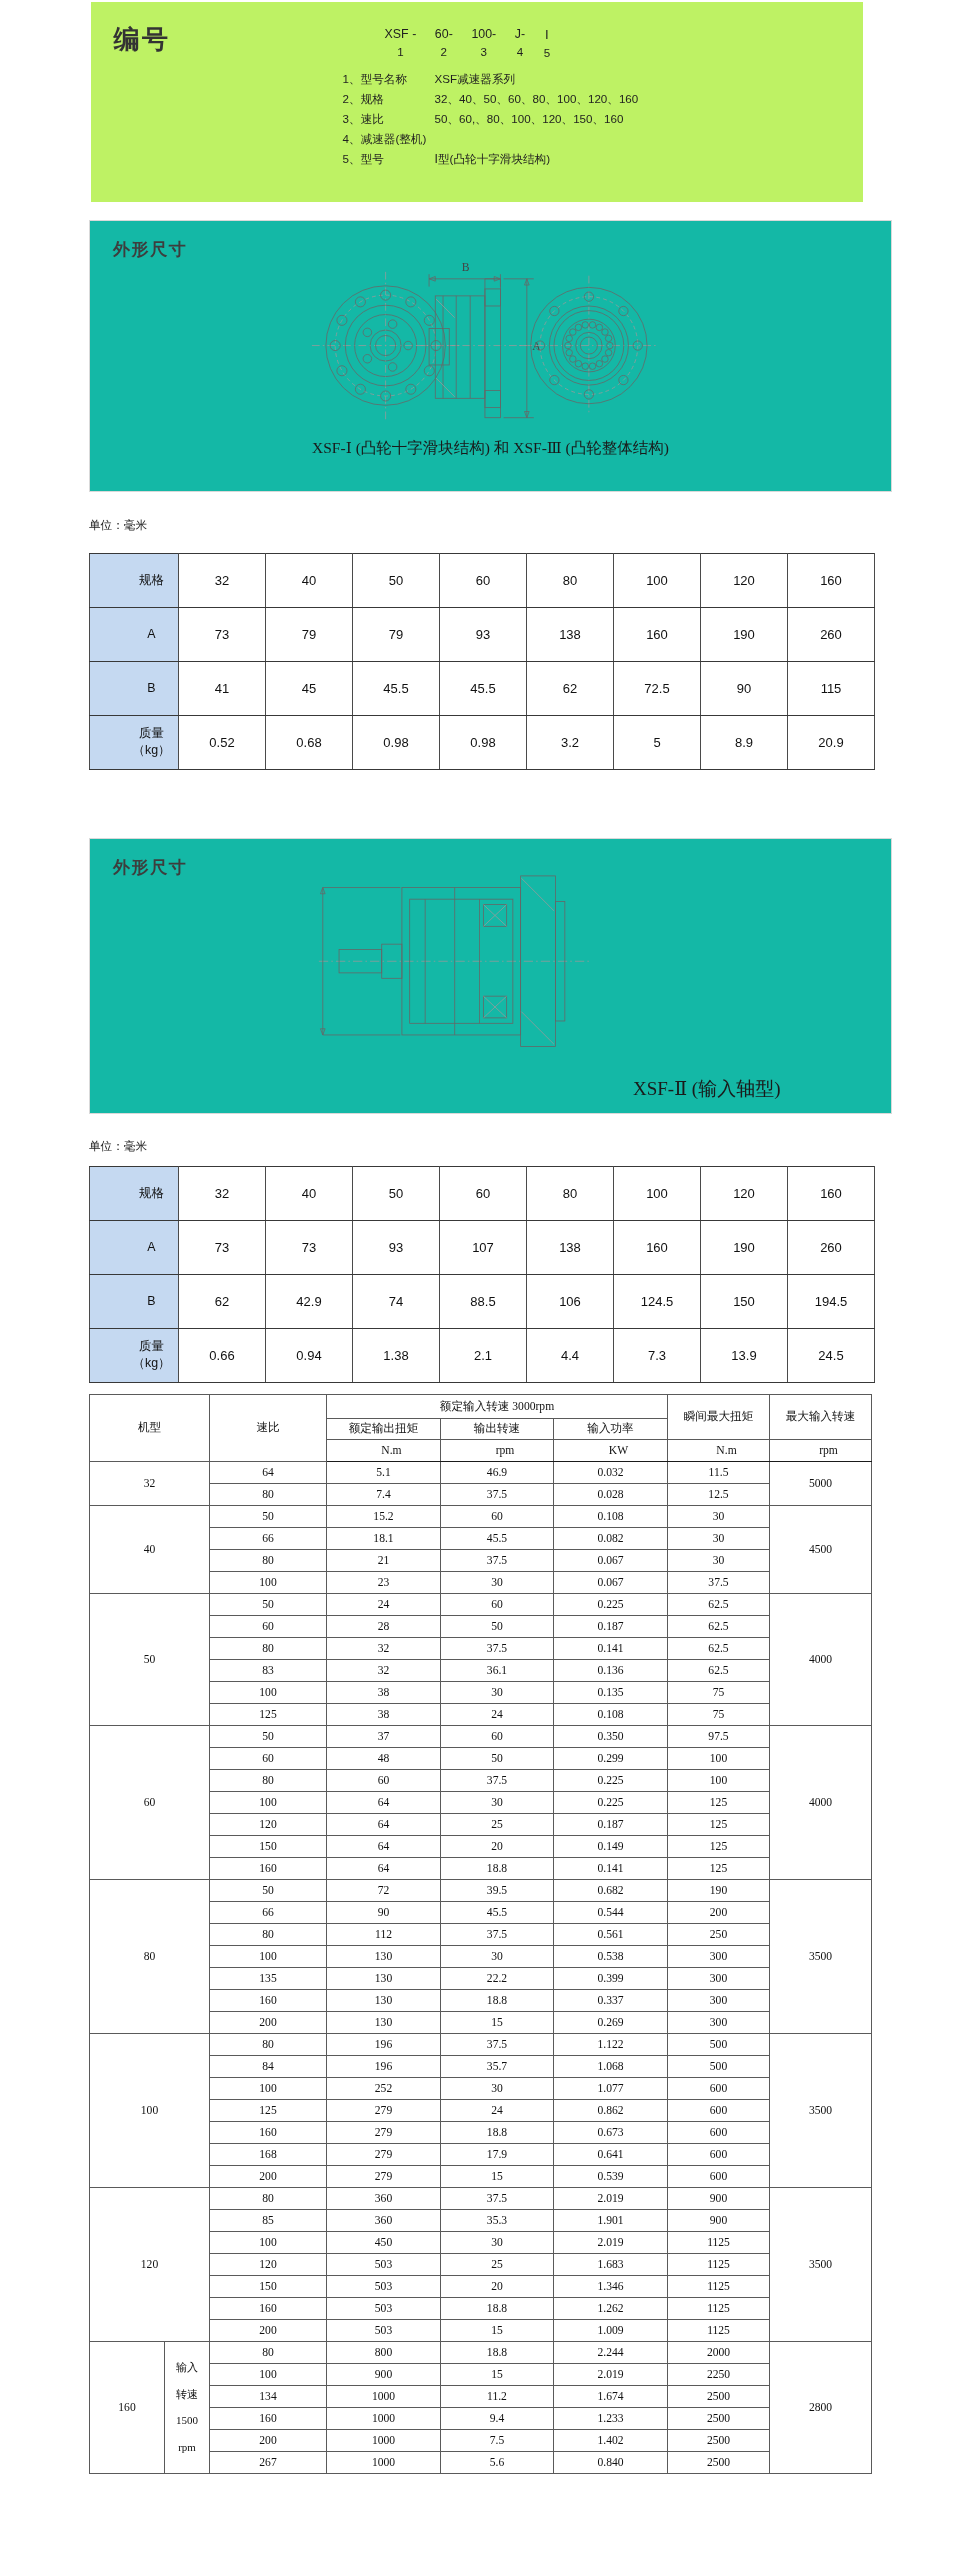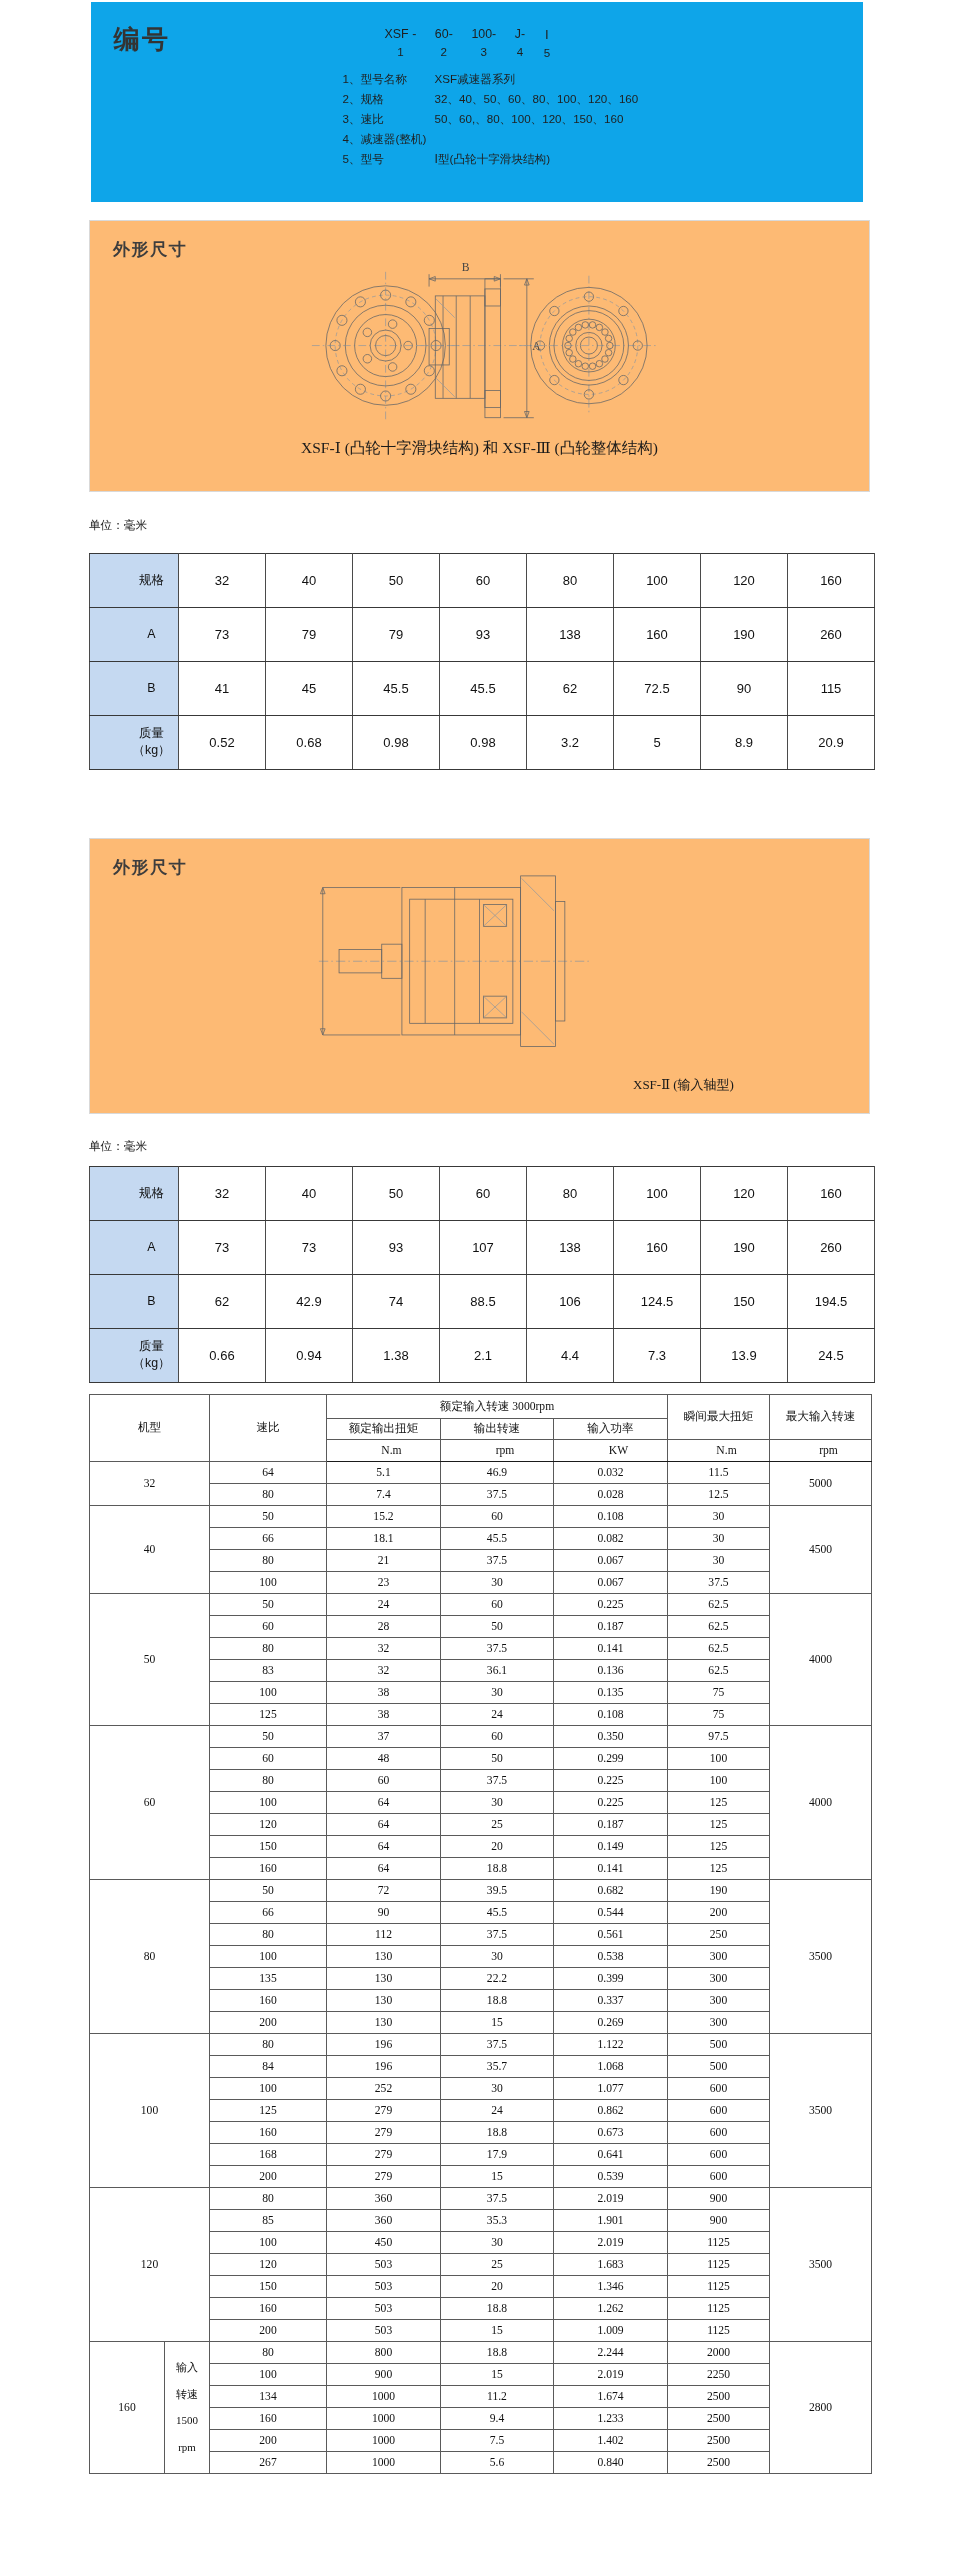--- a/index.html
+++ b/index.html
@@ -1,39 +1,39 @@
 <!DOCTYPE html>
 <html style="font-size:12.4px"><head>
 <meta charset="utf-8">
 <style>
   html,body{margin:0;padding:0;background:#ffffff;}
   body{width:968px;height:2576px;font-family:"Liberation Sans","DejaVu Sans",sans-serif;color:#222;}
   .wrap{margin-left:89px;width:785px;}
 
   
-  .bluebox{position:relative;margin-left:1.6px;margin-top:1.6px;width:772px;height:200px;background:#0ea5e9;}
+  .bluebox{position:relative;margin-left:1.6px;margin-top:1.6px;width:772px;height:200px;background:#bef264;}
   .bh-title{position:absolute;left:23px;top:20px;font-size:26px;font-weight:bold;color:#333;letter-spacing:2.3px;}
   .code-block{position:absolute;left:294px;top:25px;color:#1f1f1f;}
   .code-row{display:flex;}
   .code-seg{display:flex;flex-direction:column;align-items:center;margin-right:18.6px;font-size:12.4px;}
   .code-num{margin-top:4.7px;font-size:11.6px;}
   .hd-list{position:absolute;left:241px;top:67px;font-size:11.6px;color:#1f1f1f;margin-left:11px;}
   .li{display:flex;line-height:20px;white-space:nowrap;}
   .li-head{width:92px;}
 
   
-  .obox{position:relative;border:0.8px solid #d9d9d9;background:#fdba74;width:779px;margin-top:18px;}
+  .obox{position:relative;border:0.8px solid #d9d9d9;background:#14b8a6;width:779px;margin-top:18px;padding-left:22px;}
   .obox1{height:270px;}
   .obox2{height:274px;}
   .obox-h{position:absolute;left:23px;top:17px;font-size:17px;font-weight:bold;color:#3d3d3d;letter-spacing:1.6px;}
   .obox svg{position:absolute;left:0;top:33px;}
   .cap1{position:absolute;left:0;top:217px;width:100%;text-align:center;
         font-family:"Liberation Serif","DejaVu Serif",serif;font-size:15.5px;color:#1a1a1a;}
   .cap2{position:absolute;left:543px;top:237px;
-        font-family:"Liberation Serif","DejaVu Serif",serif;font-size:13px;color:#1a1a1a;}
+        font-family:"Liberation Serif","DejaVu Serif",serif;font-size:19px;color:#1a1a1a;}
   .draw{stroke:#666;fill:none;stroke-width:1;}
   .draw-light{stroke:#9a9a9a;fill:none;stroke-width:1;}
   .dimtxt{font-family:"Liberation Serif","DejaVu Serif",serif;font-size:15px;fill:#444;stroke:none;}
 
   .unit{margin-top:26px;font-size:11.6px;color:#222;}
   .unit2{margin-top:25px;}
 
   
   .spec{border-collapse:collapse;table-layout:fixed;width:784px;margin-top:20px;border:1.6px solid #383838;}
   .spec2{margin-top:12.4px;}

